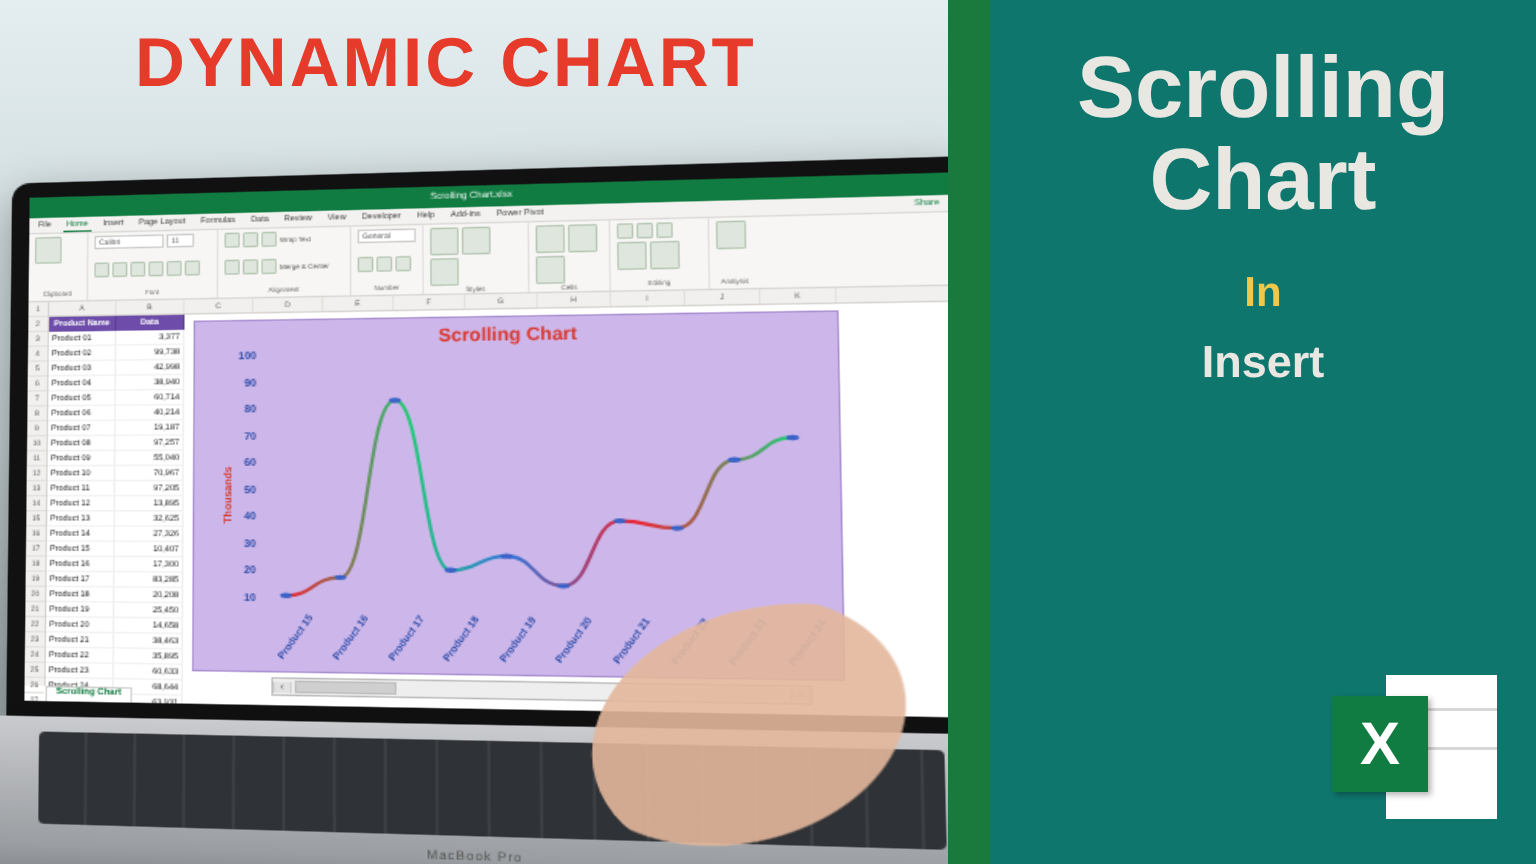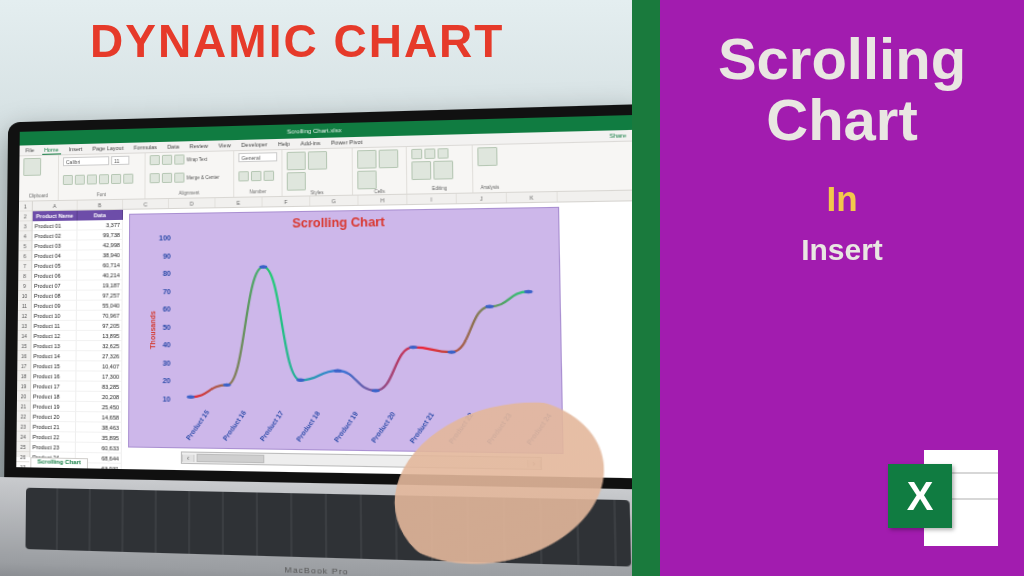--- a/index.html
+++ b/index.html
@@ -89,26 +89,26 @@
   .xlabels { position:absolute; left:42px; right:10px; bottom:6px; height:40px; }
   .xlabels span { position:absolute; bottom:0; transform:rotate(-55deg); transform-origin:left bottom; font-size:6.5px; color:#2a4aa8; font-weight:bold; white-space:nowrap; }
   .scroll-ctrl { position:absolute; left:50px; right:18px; bottom:-16px; height:12px; background:#eee; border:1px solid #bbb; display:flex; align-items:center; justify-content:space-between; font-size:7px; color:#666; }
   .scroll-ctrl .btn { width:12px; text-align:center; background:#e2e2e2; border-left:1px solid #ccc; border-right:1px solid #ccc; }
   .scroll-ctrl .thumb { position:absolute; left:14px; width:64px; top:1px; bottom:1px; background:#cfcfcf; border:1px solid #bdbdbd; }
   .sheet-tab { position:absolute; left:14px; bottom:0; height:10px; font-size:6px; color:#107c41; font-weight:bold; background:#fff; padding:0 6px; border:1px solid #d0cecb; border-bottom:none; }
   
   .green-strip { position:absolute; left:632px; top:0; width:28px; height:576px; background:#1a7a3d; }
   .right-panel {
     position:absolute; left:660px; top:0; right:0; bottom:0;
-    background:#a21caf;
+    background:#0f766e;
     display:flex; flex-direction:column; align-items:center;
     padding-top:28px;
   }
   .rp-title { color:#e9e7e2; font-size:58px; font-weight:800; line-height:1.06; text-align:center; font-family:'Segoe UI',Arial,sans-serif; }
-  .rp-in { color:#f2c84b; font-size:35px; font-weight:700; margin-top:28px; }
+  .rp-in { color:#f2c84b; font-size:28px; font-weight:700; margin-top:28px; }
   .rp-excel { color:#e9e7e2; font-size:30px; font-weight:700; margin-top:14px; }
   .excel-logo {
     position:absolute; right:26px; bottom:26px; width:110px; height:104px;
   }
   .excel-logo .book { position:absolute; right:0; top:4px; width:74px; height:96px; background:#fff; }
   .excel-logo .book::before, .excel-logo .book::after { content:""; position:absolute; left:0; right:0; height:2px; background:#d7d7d7; }
   .excel-logo .book::before { top:22px; } .excel-logo .book::after { top:48px; }
   .excel-logo .sq { position:absolute; left:0; top:18px; width:64px; height:64px; background:#107c41; display:flex; align-items:center; justify-content:center; color:#fff; font-size:40px; font-weight:800; font-family:'Segoe UI',Arial,sans-serif; box-shadow:2px 2px 4px rgba(0,0,0,.3); }
   svg.line { position:absolute; left:0; top:0; width:100%; height:100%; overflow:visible; }
 </style>

